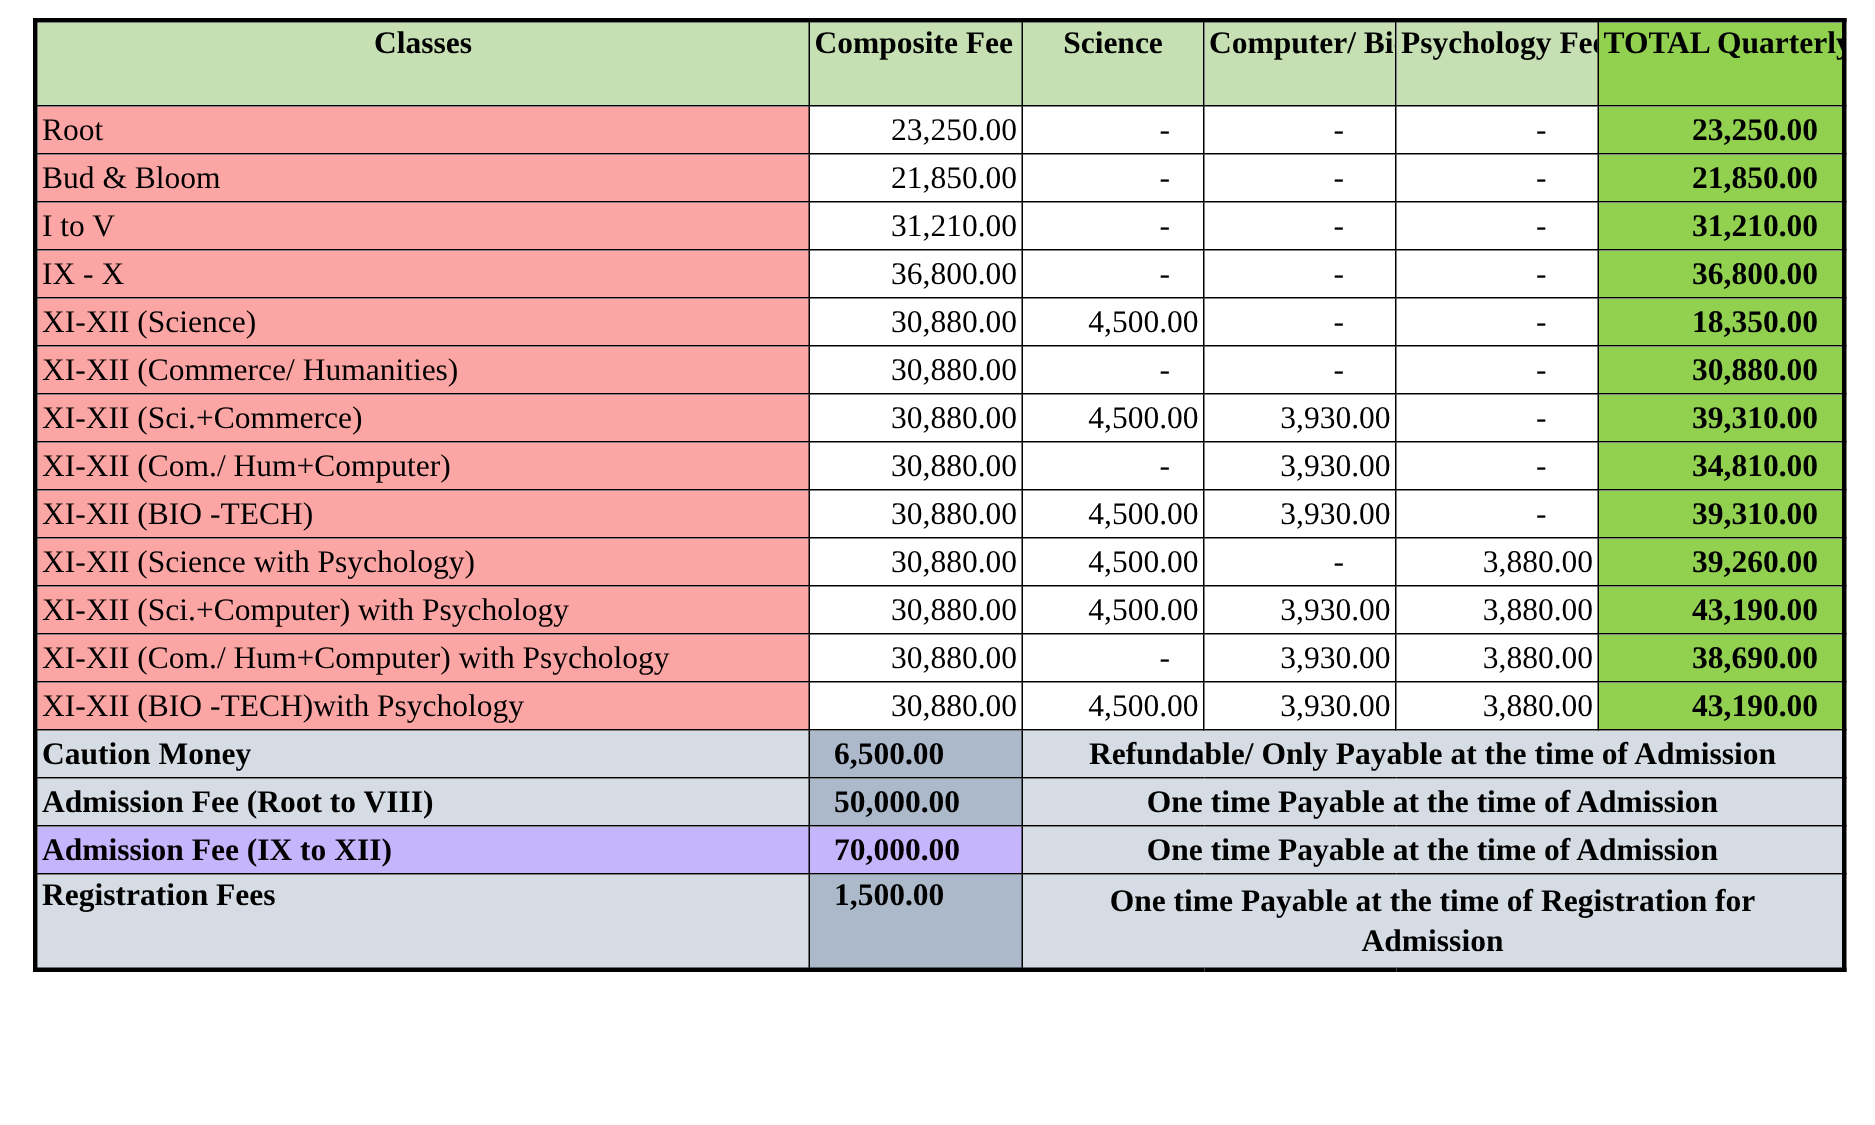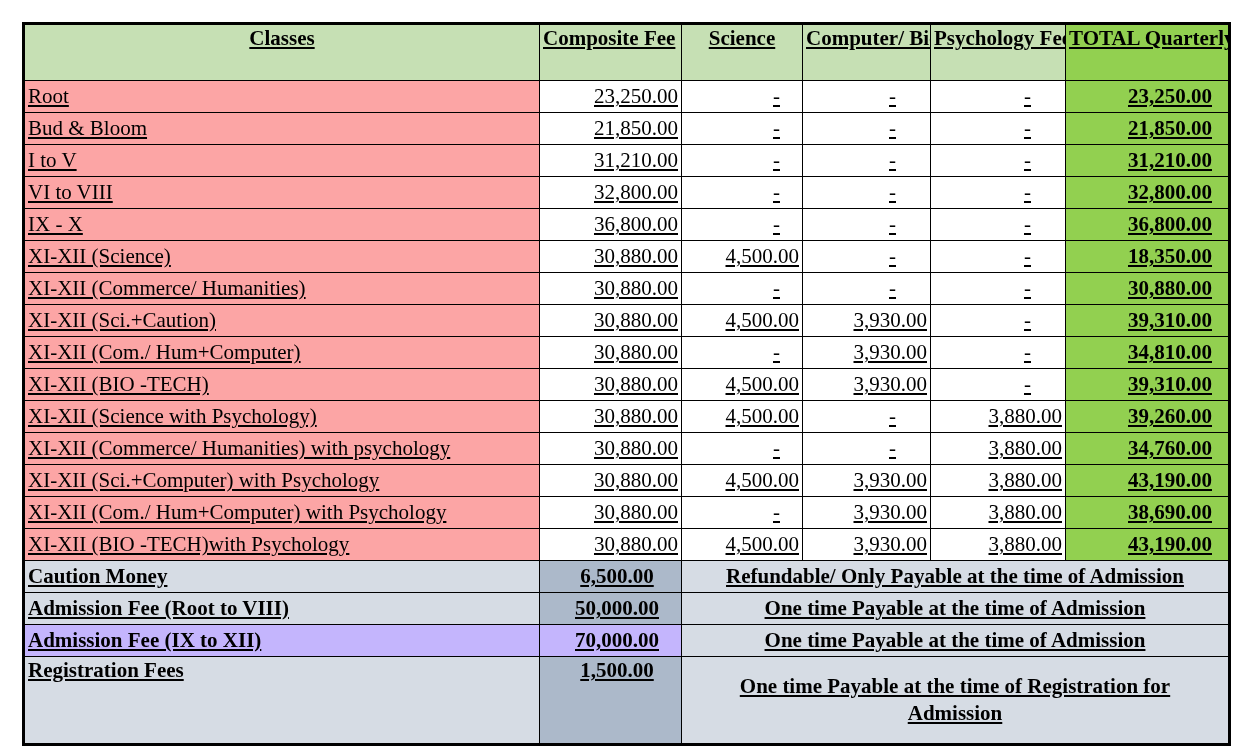--- a/index.html
+++ b/index.html
@@ -1,24 +1,23 @@
 <!DOCTYPE html>
 <html><head>
   <meta charset="utf-8">
   <style>
     html, body { margin: 0; padding: 0; background: #ffffff; }
     body { width: 1250px; height: 750px; position: relative; overflow: hidden;
            font-family: "Liberation Serif", "DejaVu Serif", serif; color: #000; }
     table.fees {
-      position: absolute; left: 22px; top: 22px;
+      position: absolute; left: 22px; top: 12px;
       border-collapse: collapse;
       border: 3px solid #000;
       table-layout: fixed;
       width: 1206px;
-      text-decoration: underline;
     }
     table.fees td, table.fees th {
       border: 1.5px solid #000;
       padding: 0 3px;
       font-size: 21px;
       line-height: 27px;
       overflow: hidden;
       white-space: nowrap;
     }
     col.c-class { width: 516px; }
@@ -35,26 +34,26 @@
     tbody.classes tr { height: 32px; }
     tbody.classes td.cls { background: #fca5a5; text-align: left; }
     tbody.classes td.num { background: #ffffff; text-align: right; }
     tbody.classes td.dash { background: #ffffff; text-align: right; padding-right: 34px; }
     tbody.classes td.dash.sci { padding-right: 22px; }
     tbody.classes td.total { background: #92d050; text-align: right; font-weight: bold; padding-right: 16px; }
 
     tbody.extra td { font-weight: bold; background: #d6dce4; }
     tbody.extra tr { height: 32px; }
     tbody.extra td.lbl { text-align: left; }
-    tbody.extra td.amt { text-align: center; background: #acb9ca; padding-left: 16px; }
+    tbody.extra td.amt { text-align: left; background: #acb9ca; padding-left: 16px; }
     tbody.extra td.note { text-align: center; }
     tbody.extra tr.green td.lbl, tbody.extra tr.green td.amt { background: #c4b5fd; }
     tbody.extra tr.tall { height: 57px; }
     tbody.extra tr.tall td { vertical-align: top; }
-    tbody.extra tr.tall td.note { white-space: normal; padding: 16px 20px; }
+    tbody.extra tr.tall td.note { white-space: normal; padding: 4px 20px; }
   </style>
 </head>
 <body>
 
 <table class="fees">
   <colgroup>
     <col class="c-class">
       <col class="c-comp">
       <col class="c-sci">
       <col class="c-cbt">
@@ -90,28 +89,20 @@
       </tr>
       <tr>
         <td class="cls">I to V</td>
         <td class="num">31,210.00</td>
         <td class="dash sci">-</td>
         <td class="dash">-</td>
         <td class="dash">-</td>
         <td class="total">31,210.00</td>
       </tr>
       <tr>
-        <td class="cls">VI to VIII</td>
-        <td class="num">32,800.00</td>
-        <td class="dash sci">-</td>
-        <td class="dash">-</td>
-        <td class="dash">-</td>
-        <td class="total">32,800.00</td>
-      </tr>
-      <tr>
         <td class="cls">IX - X</td>
         <td class="num">36,800.00</td>
         <td class="dash sci">-</td>
         <td class="dash">-</td>
         <td class="dash">-</td>
         <td class="total">36,800.00</td>
       </tr>
       <tr>
         <td class="cls">XI-XII (Science)</td>
         <td class="num">30,880.00</td>
@@ -122,21 +113,21 @@
       </tr>
       <tr>
         <td class="cls">XI-XII (Commerce/ Humanities)</td>
         <td class="num">30,880.00</td>
         <td class="dash sci">-</td>
         <td class="dash">-</td>
         <td class="dash">-</td>
         <td class="total">30,880.00</td>
       </tr>
       <tr>
-        <td class="cls">XI-XII (Sci.+Caution)</td>
+        <td class="cls">XI-XII (Sci.+Commerce)</td>
         <td class="num">30,880.00</td>
         <td class="num">4,500.00</td>
         <td class="num">3,930.00</td>
         <td class="dash">-</td>
         <td class="total">39,310.00</td>
       </tr>
       <tr>
         <td class="cls">XI-XII (Com./ Hum+Computer)</td>
         <td class="num">30,880.00</td>
         <td class="dash sci">-</td>
@@ -152,28 +143,20 @@
         <td class="dash">-</td>
         <td class="total">39,310.00</td>
       </tr>
       <tr>
         <td class="cls">XI-XII (Science with Psychology)</td>
         <td class="num">30,880.00</td>
         <td class="num">4,500.00</td>
         <td class="dash">-</td>
         <td class="num">3,880.00</td>
         <td class="total">39,260.00</td>
-      </tr>
-      <tr>
-        <td class="cls">XI-XII (Commerce/ Humanities) with psychology</td>
-        <td class="num">30,880.00</td>
-        <td class="dash sci">-</td>
-        <td class="dash">-</td>
-        <td class="num">3,880.00</td>
-        <td class="total">34,760.00</td>
       </tr>
       <tr>
         <td class="cls">XI-XII (Sci.+Computer) with Psychology</td>
         <td class="num">30,880.00</td>
         <td class="num">4,500.00</td>
         <td class="num">3,930.00</td>
         <td class="num">3,880.00</td>
         <td class="total">43,190.00</td>
       </tr>
       <tr>

